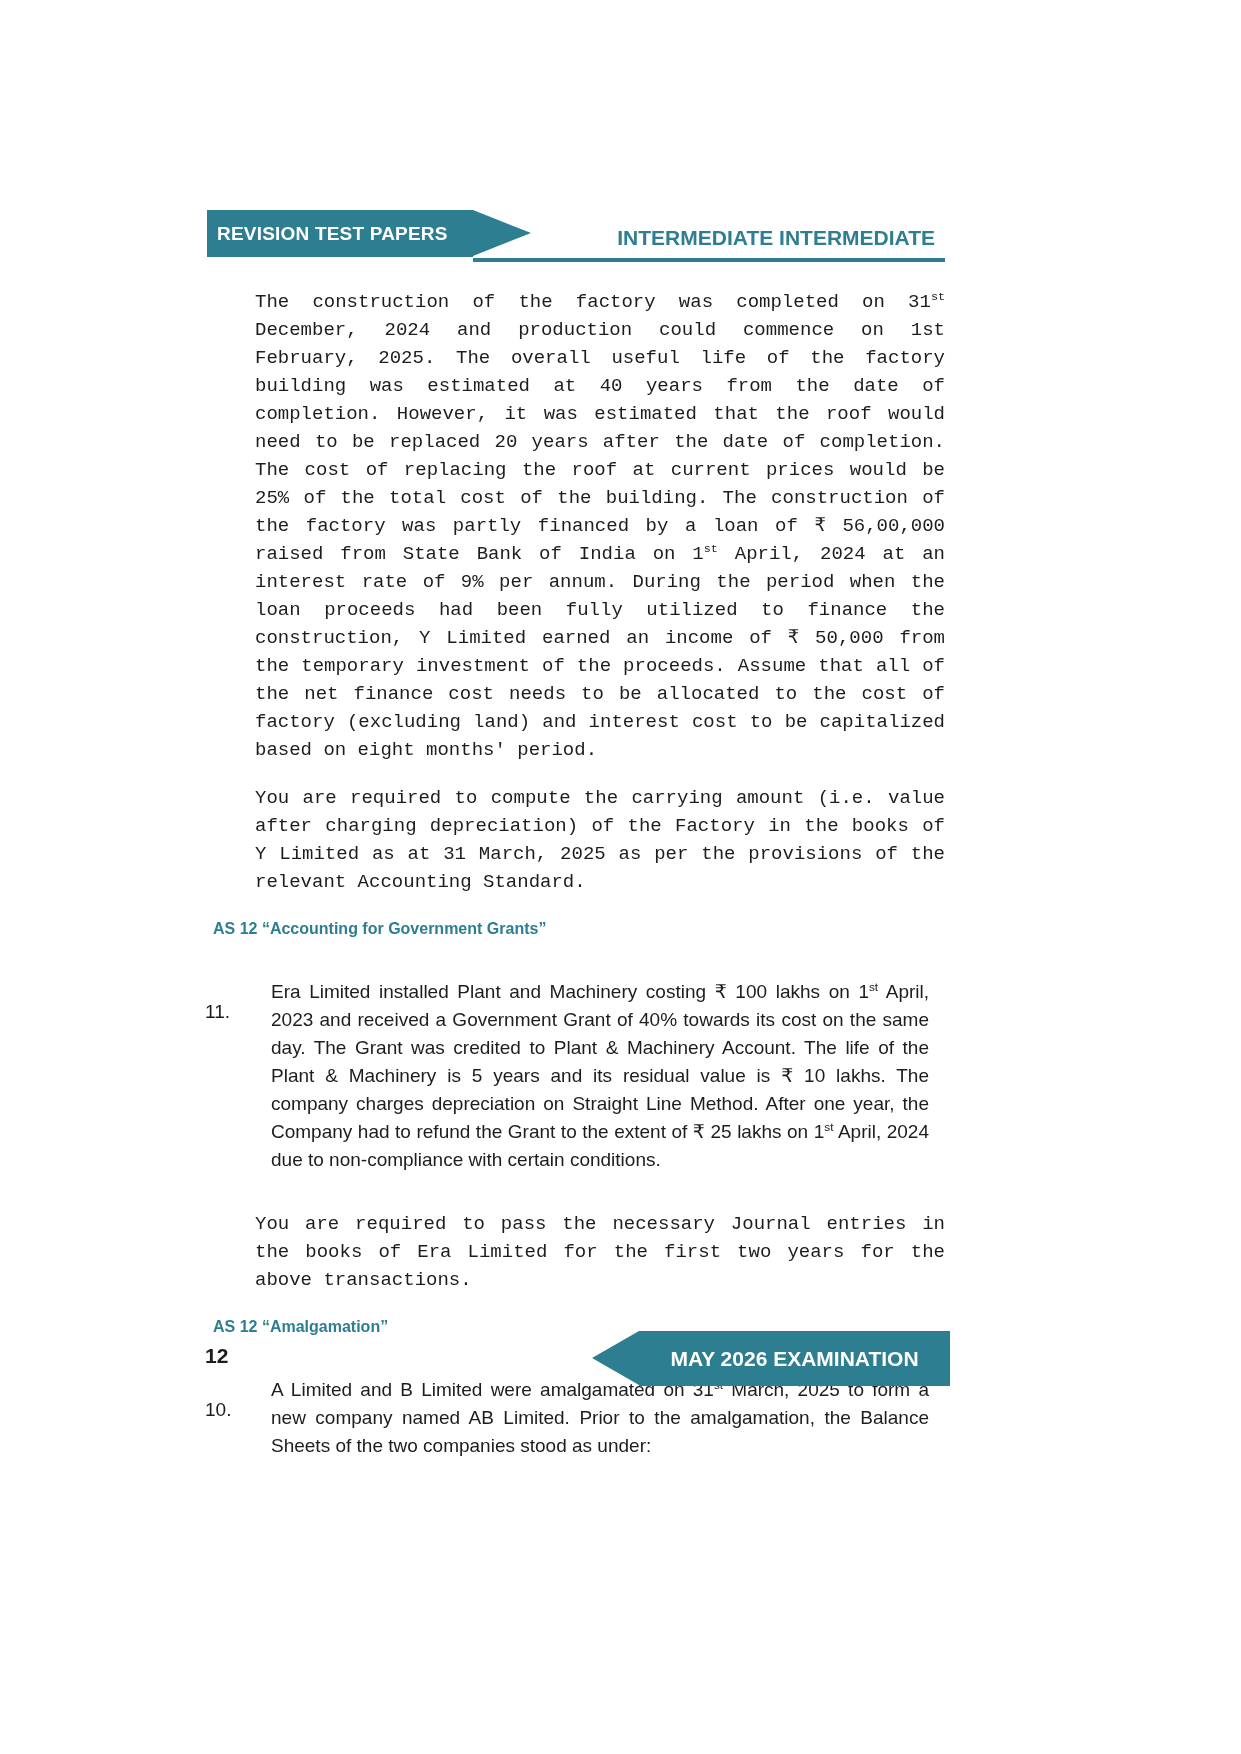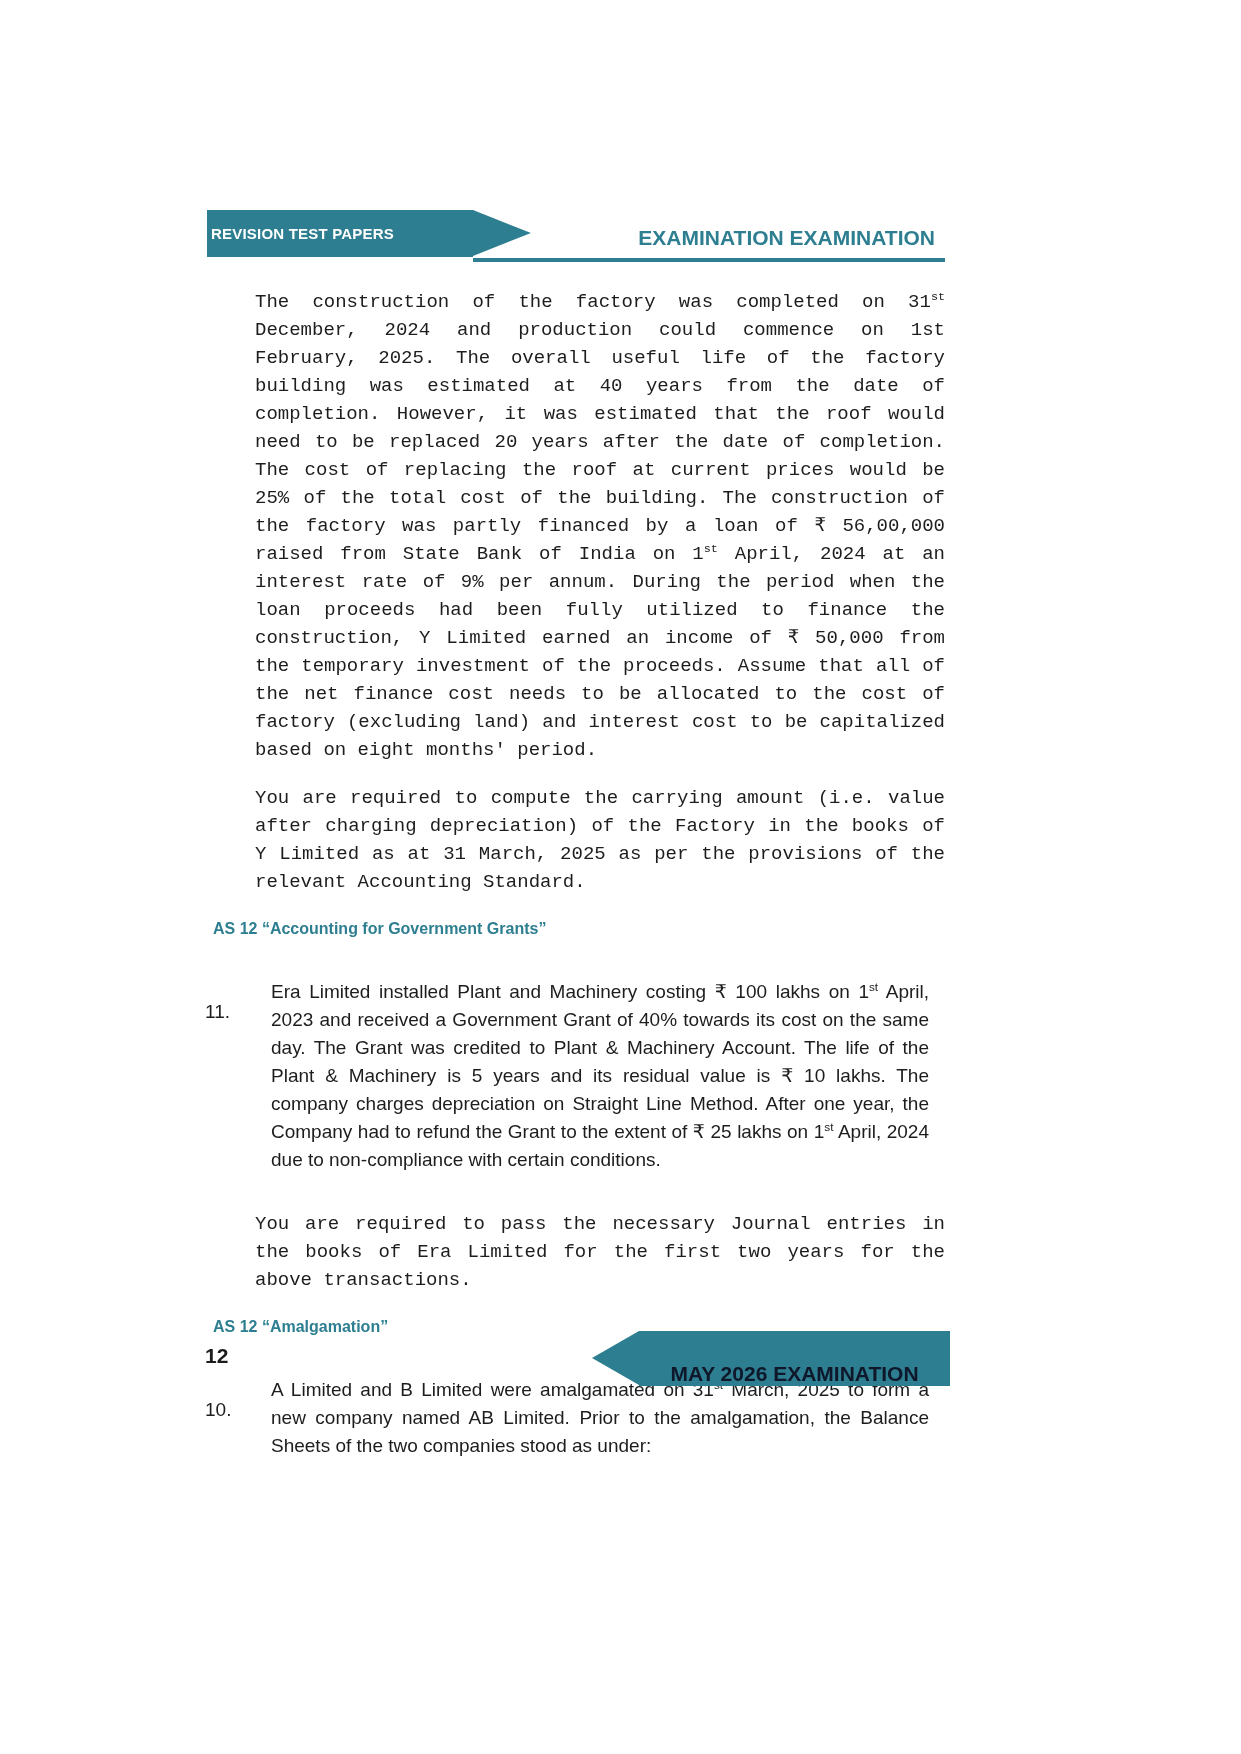--- a/index.html
+++ b/index.html
@@ -16,25 +16,25 @@
   }
 
   
   .banner-left {
     position: absolute;
     left: 207px; top: 210px;
     width: 266px; height: 47px;
     background: var(--teal);
     color: #ffffff;
     font-weight: bold;
-    font-size: 15px;
+    font-size: 19px;
     letter-spacing: 0.2px;
     display: flex;
     align-items: center;
-    padding-left: 4px;
+    padding-left: 10px;
   }
   .banner-left-arrow {
     position: absolute;
     left: 473px; top: 210px;
     width: 0; height: 0;
     border-top: 23.5px solid transparent;
     border-bottom: 23.5px solid transparent;
     border-left: 58px solid var(--teal);
   }
   .header-title {
@@ -89,38 +89,38 @@
     width: 0; height: 0;
     border-top: 27.5px solid transparent;
     border-bottom: 27.5px solid transparent;
     border-right: 47px solid var(--teal);
   }
   .footer-banner {
     position: absolute;
     left: 639px; top: 1331px;
     width: 311px; height: 55px;
     background: var(--teal);
-    color: #0f172a;
+    color: #ffffff;
     font-weight: bold;
     font-size: 21px;
     display: flex;
-    align-items: flex-end;
+    align-items: center;
     justify-content: center;
   }
 </style>
 </head>
 <body>
 
 <div class="page">
 
   <div class="banner-left">
     <span>REVISION TEST PAPERS</span>
   </div>
   <div class="banner-left-arrow"></div>
-  <div class="header-title">EXAMINATION EXAMINATION</div>
+  <div class="header-title">INTERMEDIATE INTERMEDIATE</div>
   <div class="header-rule"></div>
 
   <div class="content">
     <p class="para indent">The construction of the factory was completed on 31<sup>st</sup> December, 2024 and production could commence on 1st February, 2025. The overall useful life of the factory building was estimated at 40 years from the date of completion. However, it was estimated that the roof would need to be replaced 20 years after the date of completion. The cost of replacing the roof at current prices would be 25% of the total cost of the building. The construction of the factory was partly financed by a loan of ₹ 56,00,000 raised from State Bank of India on 1<sup>st</sup> April, 2024 at an interest rate of 9% per annum. During the period when the loan proceeds had been fully utilized to finance the construction, Y Limited earned an income of ₹ 50,000 from the temporary investment of the proceeds. Assume that all of the net finance cost needs to be allocated to the cost of factory (excluding land) and interest cost to be capitalized based on eight months' period.</p>
     <p class="para indent">You are required to compute the carrying amount (i.e. value after charging depreciation) of the Factory in the books of Y Limited as at 31 March, 2025 as per the provisions of the relevant Accounting Standard.</p>
 
     <h3 class="as-heading">AS 12 “Accounting for Government Grants”</h3>
 
     <div class="item">
       <span class="item-num">11.</span>

